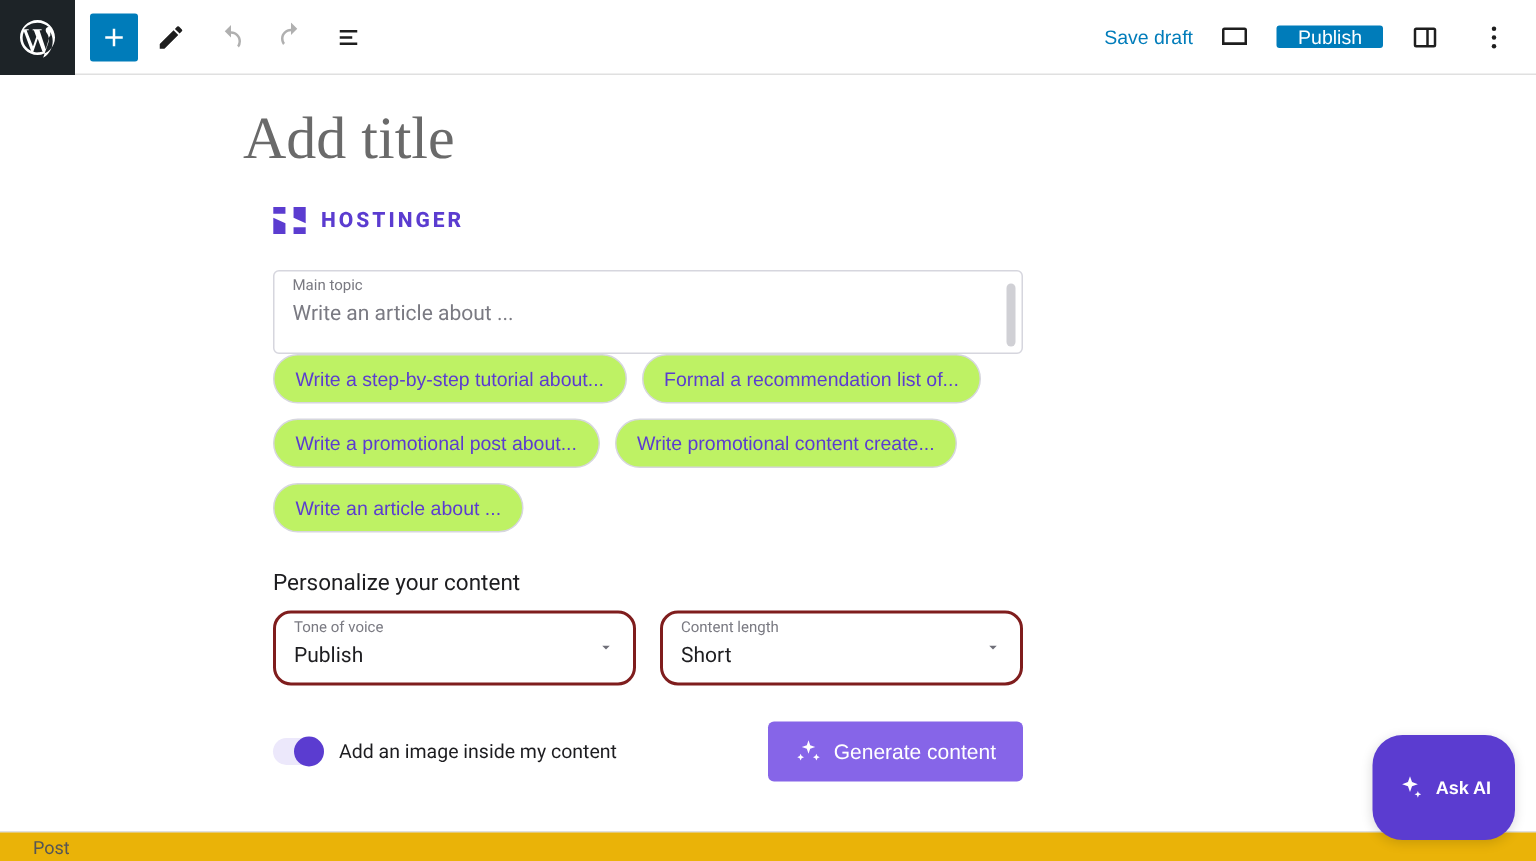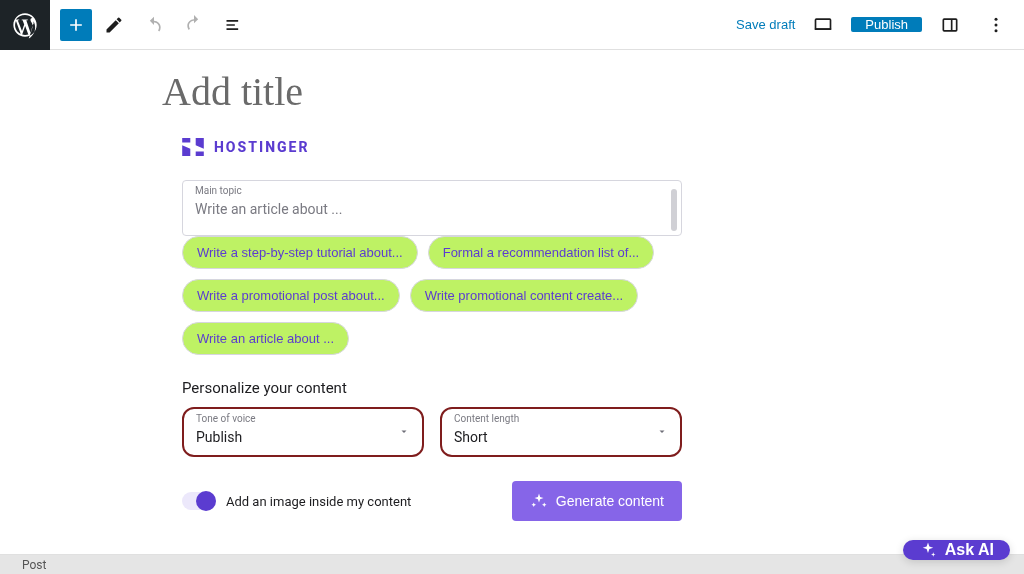--- a/index.html
+++ b/index.html
@@ -53,25 +53,25 @@
 
   .bottom-row { display: flex; align-items: center; justify-content: space-between; }
   .toggle-row { display: flex; align-items: center; gap: 10px; }
   .toggle { width: 34px; height: 18px; background: #ece8fb; border-radius: 9px; position: relative; cursor: pointer; }
   .toggle .knob { position: absolute; right: 0px; top: -1px; width: 20px; height: 20px; background: #5b3cd0; border-radius: 50%; }
   .toggle-label { font-size: 13px; color: #1d1d20; }
   .generate-btn { background: #8665e8; color: #fff; border: none; border-radius: 4px; padding: 11px 18px; font-size: 14px; display: flex; align-items: center; gap: 8px; cursor: pointer; }
   .generate-btn svg { width: 18px; height: 18px; fill: #fff; }
 
   
-  .ask-ai { position: fixed; right: 14px; bottom: 14px; background: #5b3cd0; color: #fff; border: none; border-radius: 20px; padding: 1px 16px; display: flex; align-items: center; gap: 8px; font-size: 16px; font-weight: 600; cursor: pointer; box-shadow: 0 2px 8px rgba(0,0,0,.15); justify-content: center; }
+  .ask-ai { position: fixed; right: 14px; bottom: 14px; background: #5b3cd0; color: #fff; border: none; border-radius: 20px; padding: 26px 16px; display: flex; align-items: center; gap: 8px; font-size: 12px; font-weight: 600; cursor: pointer; box-shadow: 0 2px 8px rgba(0,0,0,.15); justify-content: center; }
   .ask-ai svg { width: 18px; height: 18px; fill: #fff; }
 
   
-  .statusbar { position: absolute; bottom: 0; left: 0; right: 0; height: 20px; border-top: 1px solid #e0e0e0; font-size: 12px; color: #555; padding-left: 22px; display: flex; align-items: center; background: #e5e5e5; }
+  .statusbar { position: absolute; bottom: 0; left: 0; right: 0; height: 20px; border-top: 1px solid #e0e0e0; font-size: 12px; color: #555; padding-left: 22px; display: flex; align-items: center; background: #eab308; }
 
   
   .editor-wrap::-webkit-scrollbar { width: 10px; }
   .editor-wrap::-webkit-scrollbar-thumb { background: #d0d0d0; border-radius: 5px; }
 </style>
 </head>
 <body>
 
 <div class="topbar">
   <div class="topbar-left">

